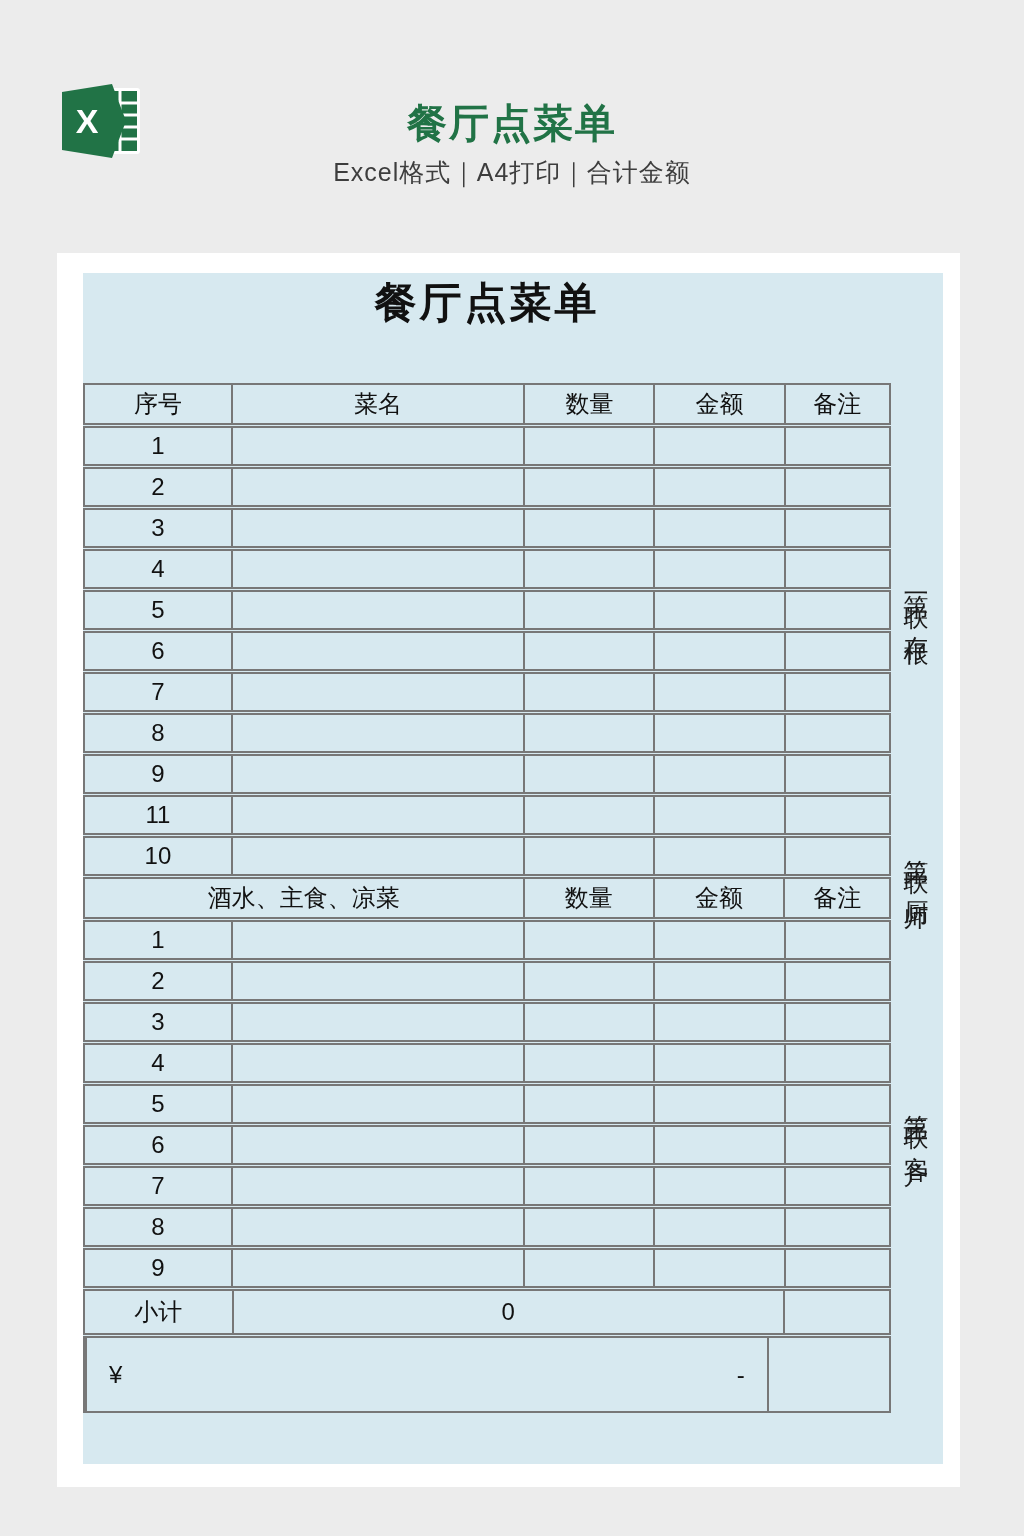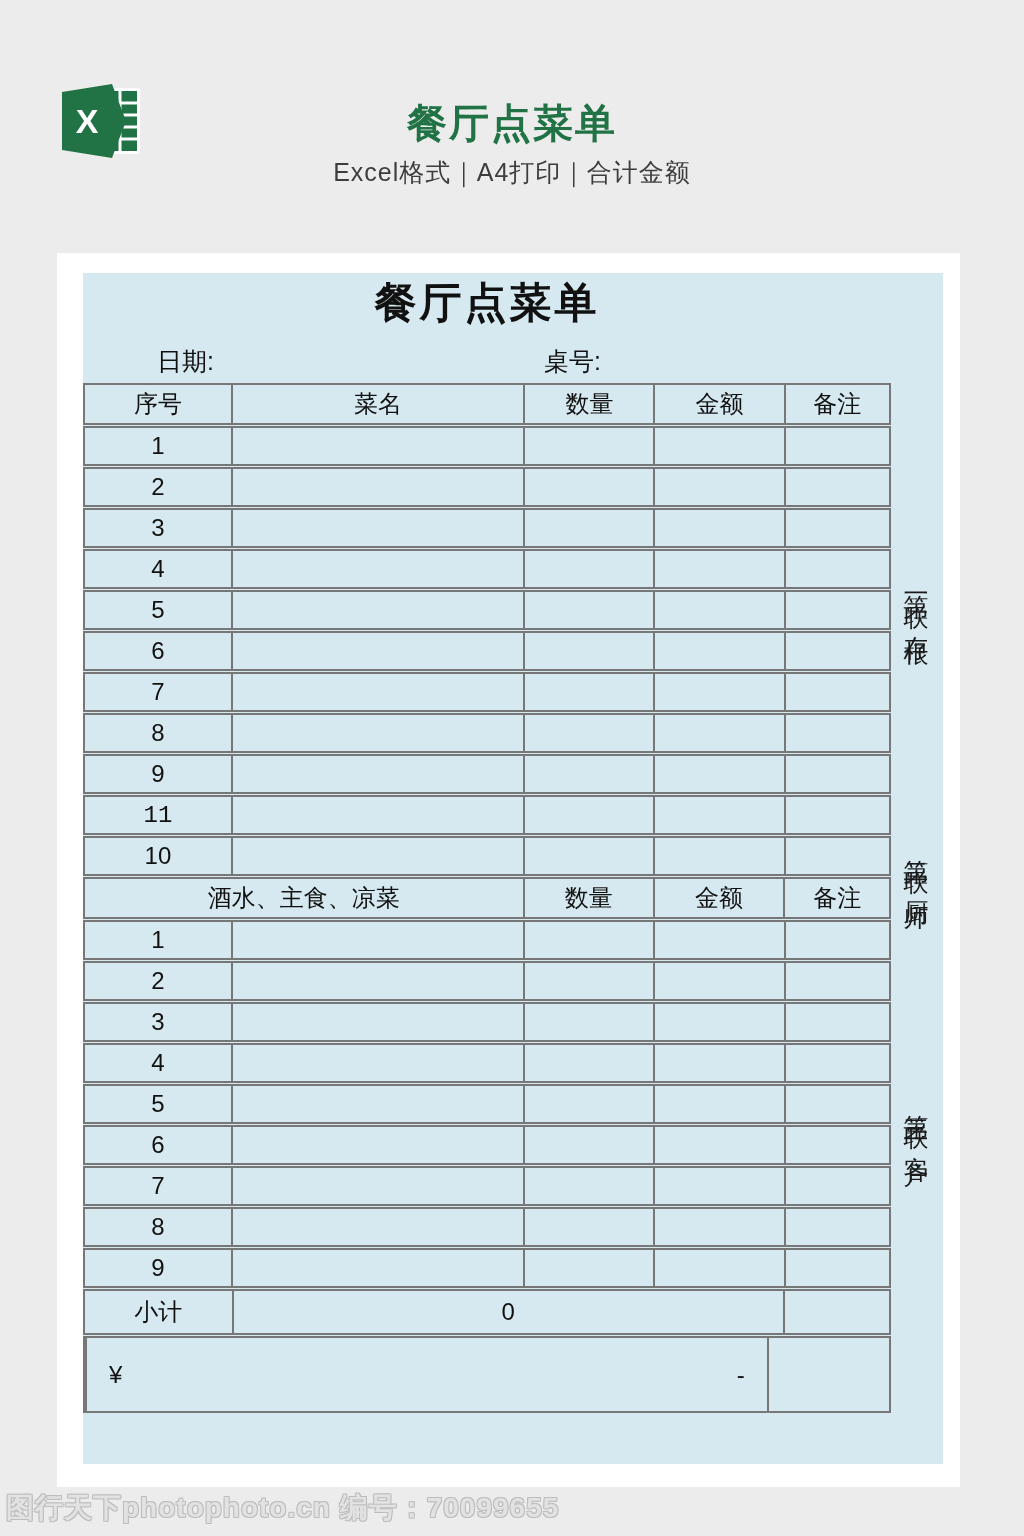--- a/index.html
+++ b/index.html
@@ -62,24 +62,20 @@
     </g>
     <polygon points="0,8 50,0 64,37 50,74 0,66" fill="#217346"></polygon>
     <text x="25" y="49" font-size="34" font-weight="bold" fill="#ffffff" text-anchor="middle" font-family="Liberation Sans, sans-serif">X</text>
   </svg>
   <div class="header-title">餐厅点菜单</div>
   <div class="header-subtitle">Excel格式｜A4打印｜合计金额</div>
 
   <div class="card">
     <div class="panel">
       <div class="form-title">餐厅点菜单</div>
-      <div class="date-row">
-        <span class="date-label">日期:</span>
-        <span class="tableno-label">桌号:</span>
-      </div>
 
       <div class="order-table">
           <div class="trow" style="height: 42px;">
             <div class="tcell" style="flex: 148 1 0px;">序号</div>
             <div class="tcell bl" style="flex: 295 1 0px;">菜名</div>
             <div class="tcell bl" style="flex: 130 1 0px;">数量</div>
             <div class="tcell bl" style="flex: 130 1 0px;">金额</div>
             <div class="tcell bl" style="flex: 105 1 0px;">备注</div>
           </div>
           <div class="trow" style="height: 40px;">
@@ -139,21 +135,21 @@
             <div class="tcell bl" style="flex: 105 1 0px;"></div>
           </div>
           <div class="trow" style="height: 40px;">
             <div class="tcell" style="flex: 148 1 0px;">9</div>
             <div class="tcell bl" style="flex: 295 1 0px;"></div>
             <div class="tcell bl" style="flex: 130 1 0px;"></div>
             <div class="tcell bl" style="flex: 130 1 0px;"></div>
             <div class="tcell bl" style="flex: 105 1 0px;"></div>
           </div>
           <div class="trow" style="height: 40px;">
-            <div class="tcell" style="flex: 148 1 0px; font-family: Liberation Mono, monospace;">11</div>
+            <div class="tcell" style="flex: 148 1 0px;">11</div>
             <div class="tcell bl" style="flex: 295 1 0px;"></div>
             <div class="tcell bl" style="flex: 130 1 0px;"></div>
             <div class="tcell bl" style="flex: 130 1 0px;"></div>
             <div class="tcell bl" style="flex: 105 1 0px;"></div>
           </div>
           <div class="trow" style="height: 40px;">
             <div class="tcell" style="flex: 148 1 0px;">10</div>
             <div class="tcell bl" style="flex: 295 1 0px;"></div>
             <div class="tcell bl" style="flex: 130 1 0px;"></div>
             <div class="tcell bl" style="flex: 130 1 0px;"></div>
@@ -249,14 +245,13 @@
         <div class="copy copy2">
           <span>第二联</span><span class="holder">厨师</span>
         </div>
         <div class="copy copy3">
           <span>第三联</span><span class="holder">客户</span>
         </div>
       </div>
     </div>
   </div>
 
-  <div class="watermark">图行天下photophoto.cn 编号：70099655</div>
 </div>
 
 </body></html>

